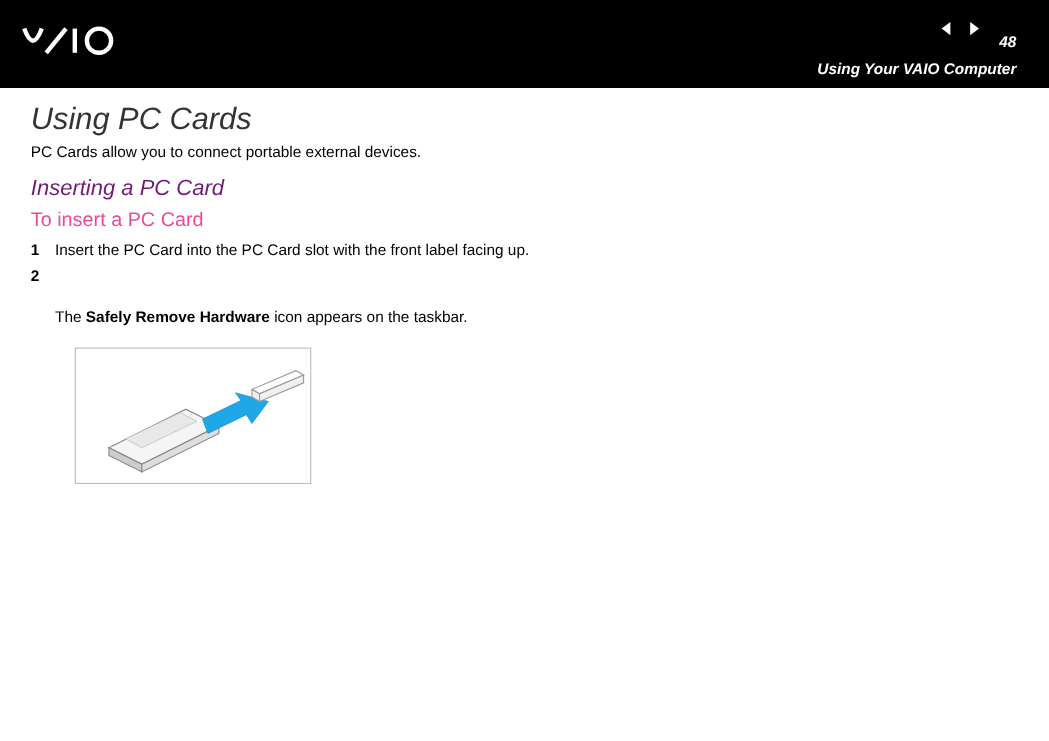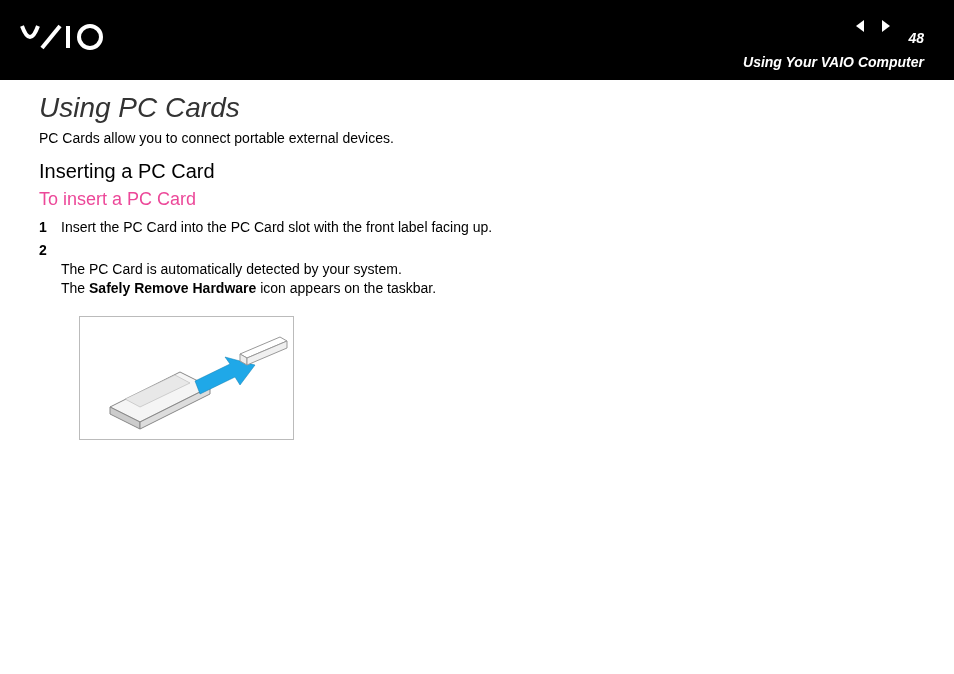--- a/index.html
+++ b/index.html
@@ -49,37 +49,37 @@
     .section-title {
       position: absolute;
       right: 30px;
       bottom: 10px;
       font-size: 14px;
       font-weight: bold;
       font-style: italic;
     }
     .content {
       padding: 12px 28px;
-      margin-left: 11px;
     }
     .h1 {
       font-size: 28px;
       font-style: italic;
       color: #333;
       font-weight: normal;
       margin-bottom: 6px;
     }
     .intro {
       font-size: 14px;
       color: #000;
       margin-bottom: 14px;
     }
     .h2 {
       font-size: 20px;
-      color: #000000;
+      font-style: italic;
+      color: #701a75;
       font-weight: normal;
       margin-bottom: 6px;
     }
     .h3 {
       font-size: 18px;
       color: #ec4899;
       font-weight: normal;
       margin-bottom: 8px;
     }
     .step {
@@ -141,21 +141,21 @@
 
   <div class="step">
     <div class="step-num">1</div>
     <div class="step-text">Insert the PC Card into the PC Card slot with the front label facing up.</div>
   </div>
 
   <div class="step">
     <div class="step-num">2</div>
     <div class="step-text">
       <br>
-      <span>The PC Card is automatically detected by your system.</span><br>
+      <br>
       <span>The </span><span class="bold">Safely Remove Hardware</span><span> icon appears on the taskbar.</span>
     </div>
   </div>
 
   <div class="illustration">
     <svg width="215" height="124" viewBox="0 0 215 124">
 
       <g>
         <polygon points="30,90 100,55 130,70 60,105" fill="#f5f5f5" stroke="#888" stroke-width="1"></polygon>
         <polygon points="30,90 60,105 60,112 30,97" fill="#ccc" stroke="#888" stroke-width="1"></polygon>

